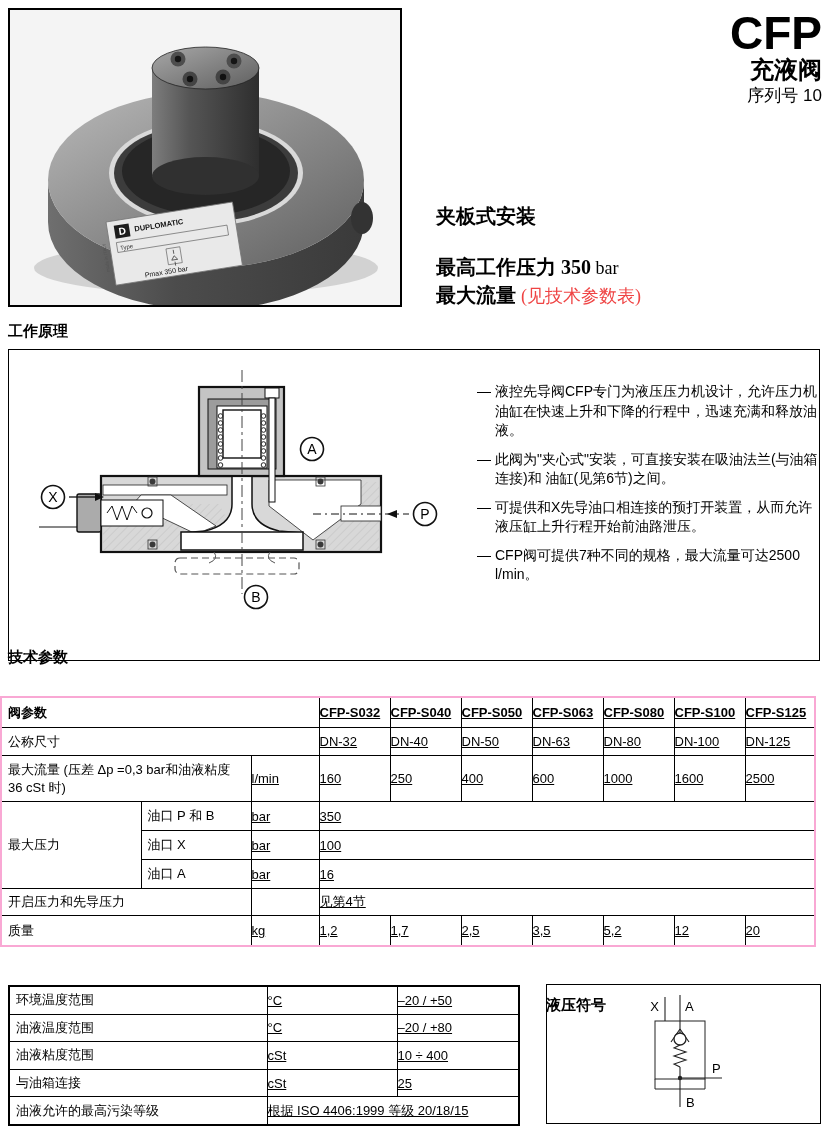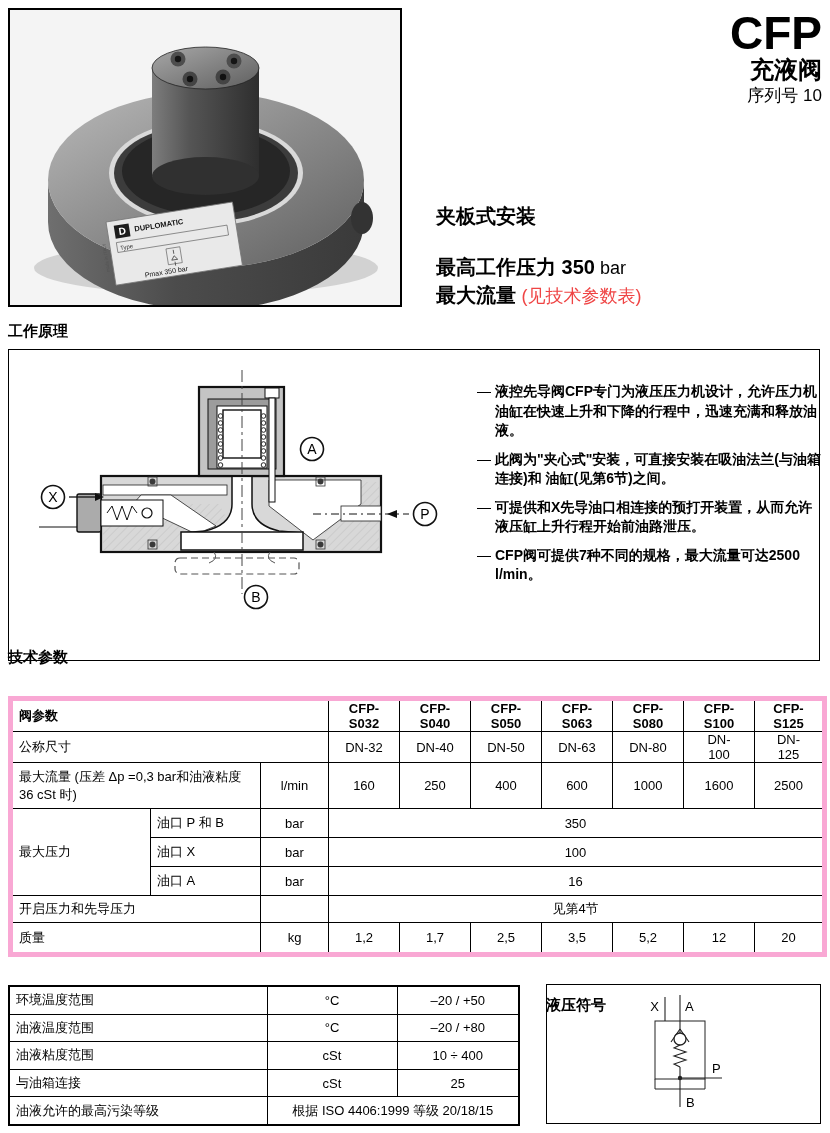--- a/index.html
+++ b/index.html
@@ -9,46 +9,46 @@
 
   
   .brand{right:8px;top:10px;text-align:right;}
   .brand .code{font-size:46px;font-weight:bold;line-height:46px;letter-spacing:0px;}
   .brand .cname{font-size:24px;font-weight:bold;line-height:26px;margin-top:1px;}
   .brand .series{font-size:17px;font-weight:normal;line-height:19px;margin-top:3px;}
 
   
   .intro{left:436px;top:203px;width:380px;}
   .intro .mounting{font-size:20px;font-weight:bold;margin-bottom:24px;}
-  .intro .specline{font-size:20px;font-weight:bold;line-height:27px;}
+  .intro .specline{font-size:20px;font-weight:bold;line-height:27px;font-family:Liberation Serif, serif;}
   .intro .unit{font-weight:normal;font-size:18px;}
   .intro .note{font-weight:normal;font-size:18px;color:#ef4444;}
 
   
   .photo-frame{left:8px;top:8px;width:390px;height:295px;border:2px solid #000;background:#fbfbfb;}
   .photo-frame svg{display:block;width:100%;height:100%;}
 
   .section-label{font-size:15px;font-weight:bold;}
 
   
   .wp-label{left:8px;top:322px;}
   .wp-box{left:8px;top:349px;width:810px;height:310px;border:1.5px solid #000;}
   .wp-diagram{position:absolute;left:2px;top:4px;width:460px;height:302px;}
   .wp-text{position:absolute;left:468px;top:32px;width:344px;}
   .bullet{display:flex;font-size:14px;line-height:19.5px;margin-bottom:9px;}
   .bullet .dash{flex:0 0 18px;}
-  .bullet .btxt{flex:1;font-weight:bold;}
+  .bullet .btxt{flex:1;}
 
   
   .tech-label{left:8px;top:648px;}
   table{border-collapse:collapse;table-layout:fixed;position:absolute;background:#fff;}
-  table.tech{left:8px;top:696px;width:814px;border:5px solid #f9a8d4;}
+  table.tech{left:0;top:696px;width:814px;border:2px solid #f9a8d4;}
   table.cond{left:8px;top:985px;width:510px;border:2px solid #000;}
   td{border:1px solid #000;font-size:13px;padding:0 6px;overflow:hidden;}
-  td.c{text-align:center;padding:0 14px;}
+  td.c{text-align:left;padding:0 0;text-decoration:underline;}
   td.b{font-weight:bold;}
   tr.h30 td{height:29px;} tr.h28 td{height:27px;} tr.h46 td{height:45px;}
   tr.h29 td{height:28px;} tr.h27 td{height:26px;margin-left:46px;}
   .cond td{height:26.6px;}
 
   
   .hyd-label{left:546px;top:996px;}
   .hyd-box{left:546px;top:984px;width:273px;height:138px;border:1.5px solid #000;}
   .hyd-box svg{display:block;width:100%;height:100%;}
 

